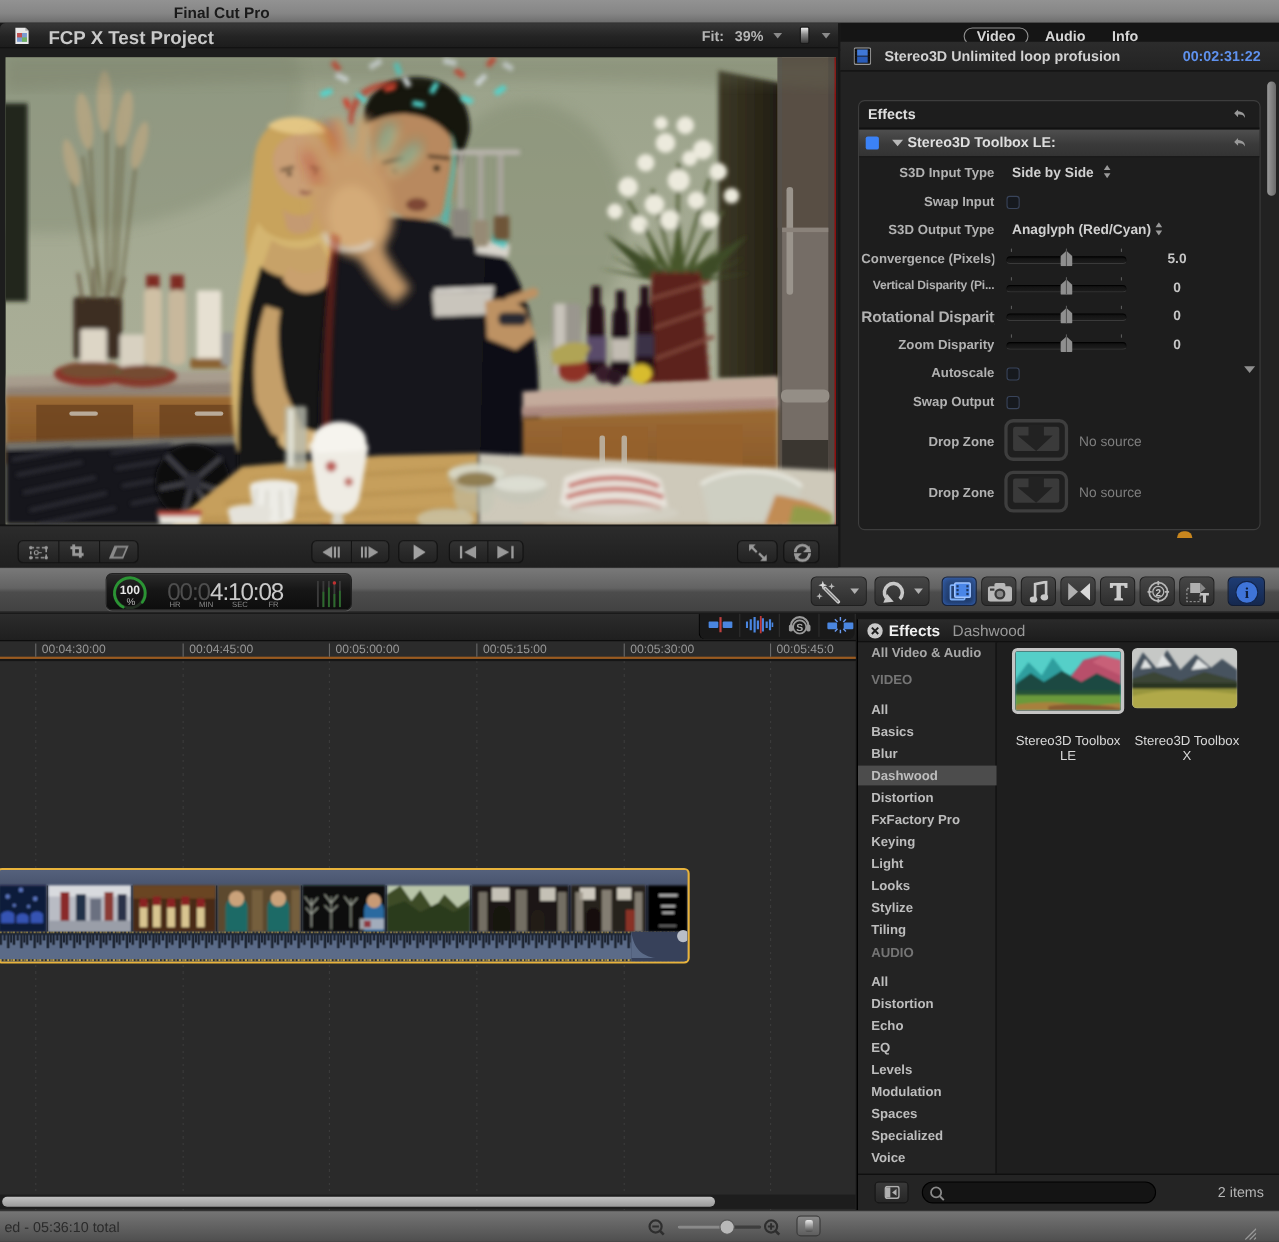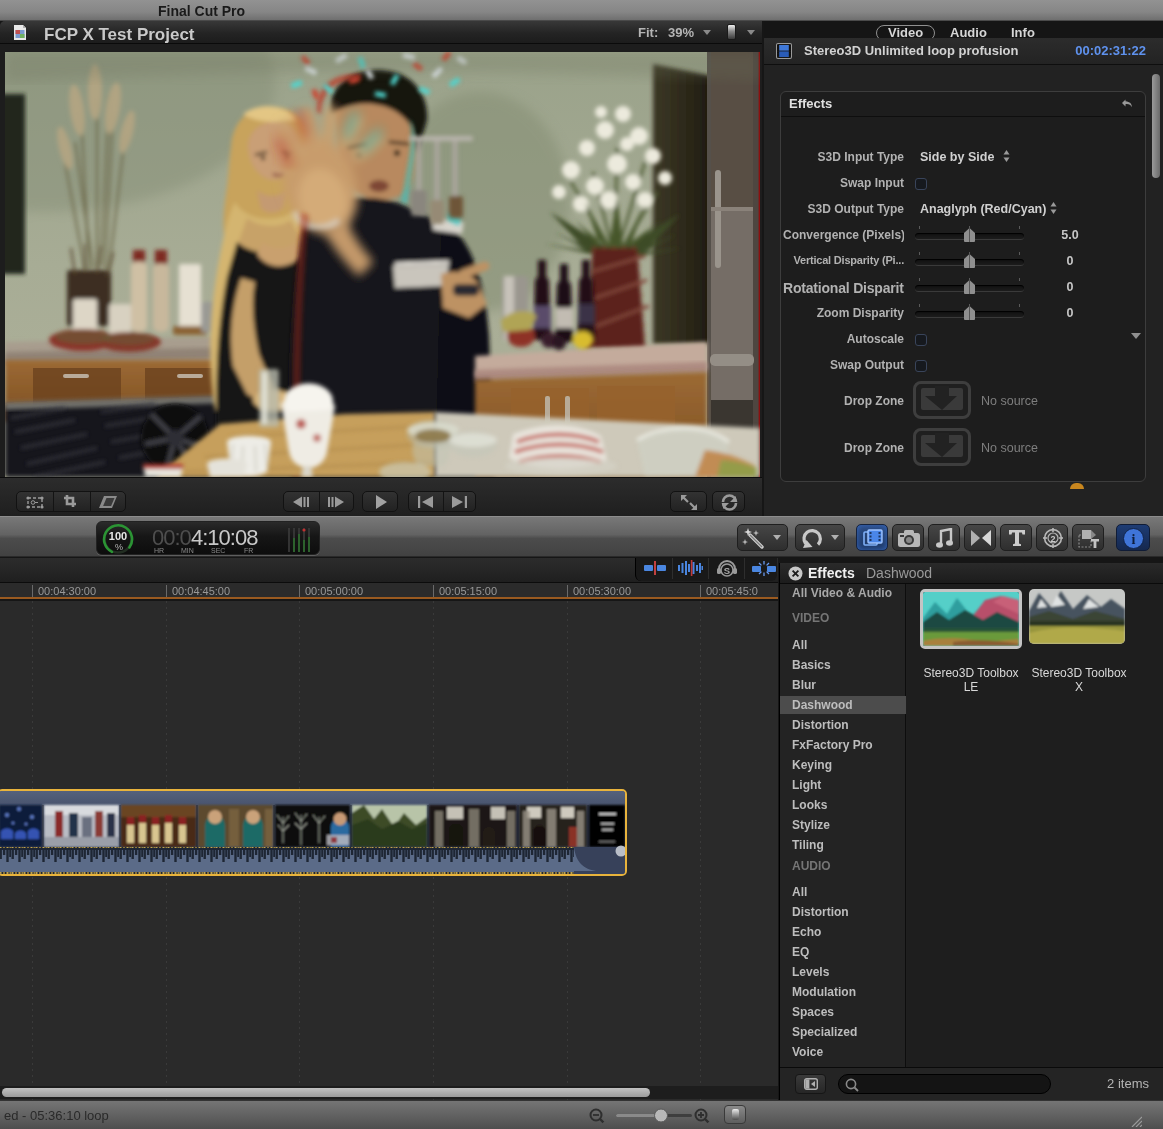--- a/index.html
+++ b/index.html
@@ -594,20 +594,28 @@
       <span class="nm">Stereo3D Unlimited loop profusion</span>
       <span class="tc">00:02:31:22</span>
     </div>
     <div id="ipanel">
       <div class="ehead">
           <span class="t">Effects</span>
         <svg class="undo" viewBox="0 0 16 16">
             <path d="M6.5 3.5 L3 7 l3.5 3.5 v-2.3 c3.2-.4 5.2.6 6.3 3 .3-3.4-2-5.6-6.3-6z" fill="#999"></path>
           </svg>
       </div>
+      <div id="stbar">
+        <span class="bluechk"></span>
+          <span class="tri"></span>
+          <span class="t">Stereo3D Toolbox LE:</span>
+        <svg class="undo" viewBox="0 0 16 16">
+            <path d="M6.5 3.5 L3 7 l3.5 3.5 v-2.3 c3.2-.4 5.2.6 6.3 3 .3-3.4-2-5.6-6.3-6z" fill="#999"></path>
+          </svg>
+      </div>
 
       <div class="prow" style="top:57px;">
           <span class="lab">S3D Input Type</span>
           <span class="val">Side by Side</span>
         <svg class="updown" style="left:222px;top:1px;" viewBox="0 0 7 12">
             <path d="M3.5 0 L6.5 4.5 h-6 z" fill="#9a9a9a"></path>
             <path d="M3.5 12 L.5 7.5 h6 z" fill="#9a9a9a"></path>
           </svg>
       </div>
       <div class="prow" style="top:83px;">
@@ -1154,21 +1162,21 @@
         <svg style="position:absolute;left:6px;top:3px;" width="14" height="14" viewBox="0 0 14 14">
           <circle cx="6" cy="6" r="4.6" fill="none" stroke="#8a8a8a" stroke-width="1.6"></circle>
           <path d="M9.5 9.5 L13 13" stroke="#8a8a8a" stroke-width="1.8"></path>
         </svg>
       </div>
       <span class="items">2 items</span>
     </div>
   </div>
 
   <div id="statusbar" class="abs">
-      <span class="t">ed - 05:36:10 loop</span>
+      <span class="t">ed - 05:36:10 total</span>
     <svg style="position:absolute;left:588px;top:5px;" width="130" height="19" viewBox="0 0 130 19">
       <circle cx="8" cy="9" r="5.5" fill="none" stroke="#2e2e2e" stroke-width="2"></circle>
       <path d="M12 13 l3.4 3.4" stroke="#2e2e2e" stroke-width="2.4"></path>
       <path d="M5 9 h6" stroke="#2e2e2e" stroke-width="1.8"></path>
       <rect x="28" y="8" width="76" height="3" rx="1.5" fill="#3e3e3e"></rect>
       <rect x="28" y="8" width="45" height="3" rx="1.5" fill="#8a8a8a"></rect>
       <circle cx="73" cy="9.5" r="6.5" fill="#b8b8b8" stroke="#5a5a5a"></circle>
       <circle cx="113" cy="9" r="5.5" fill="none" stroke="#2e2e2e" stroke-width="2"></circle>
       <path d="M117 13 l3.4 3.4" stroke="#2e2e2e" stroke-width="2.4"></path>
       <path d="M110 9 h6 M113 6 v6" stroke="#2e2e2e" stroke-width="1.8"></path>

